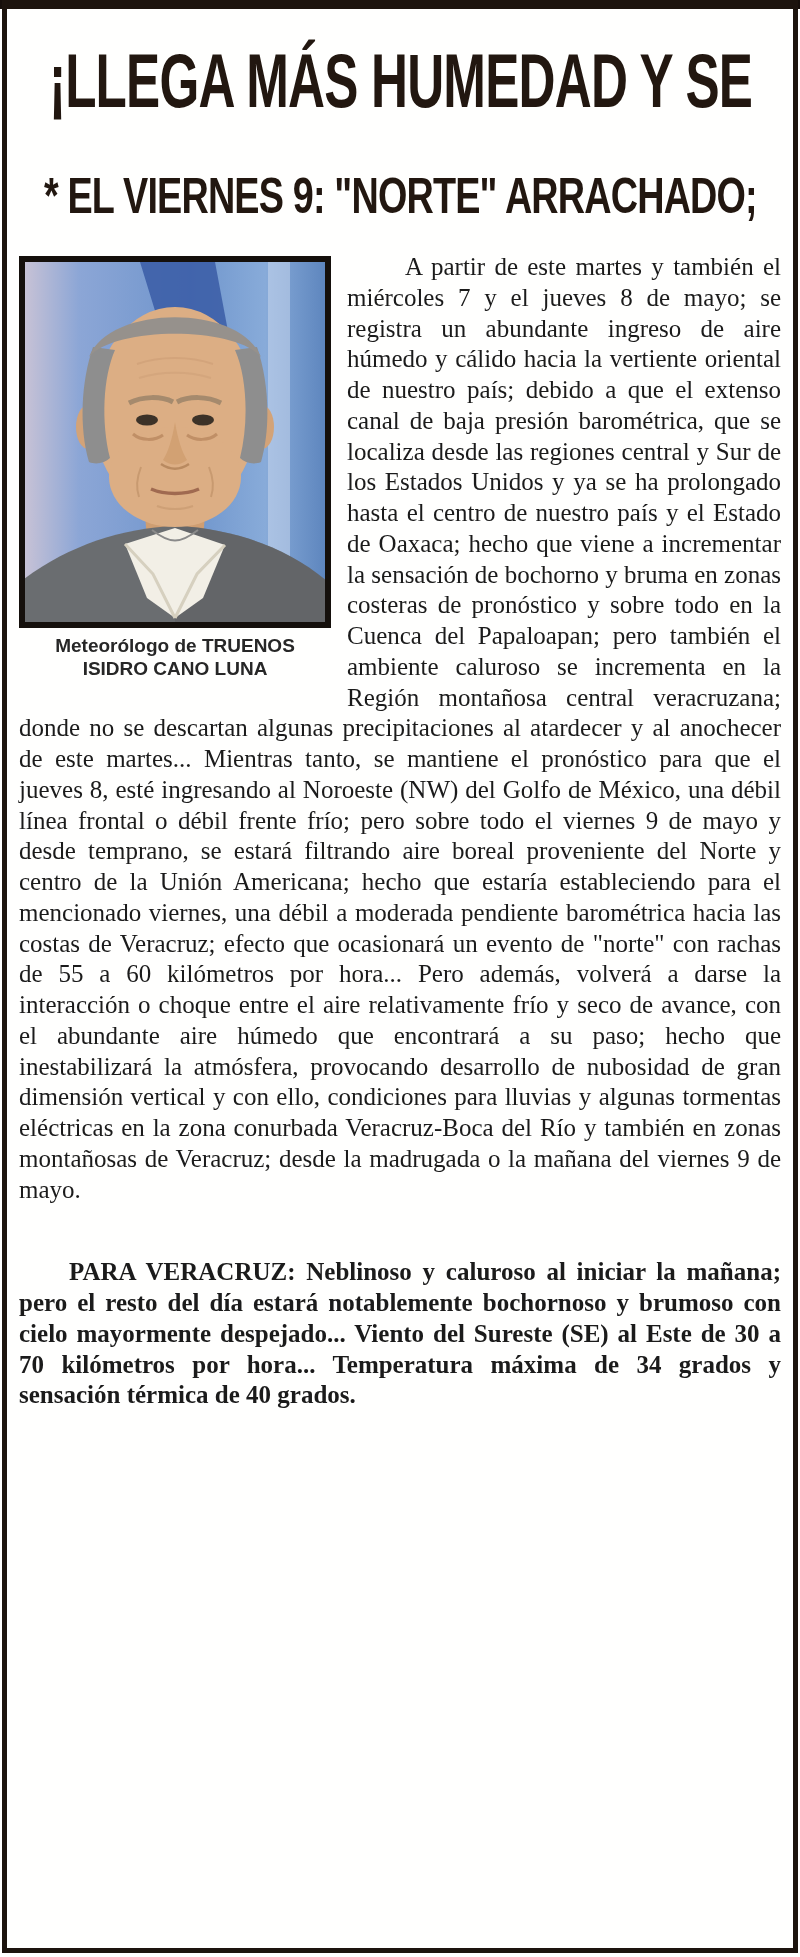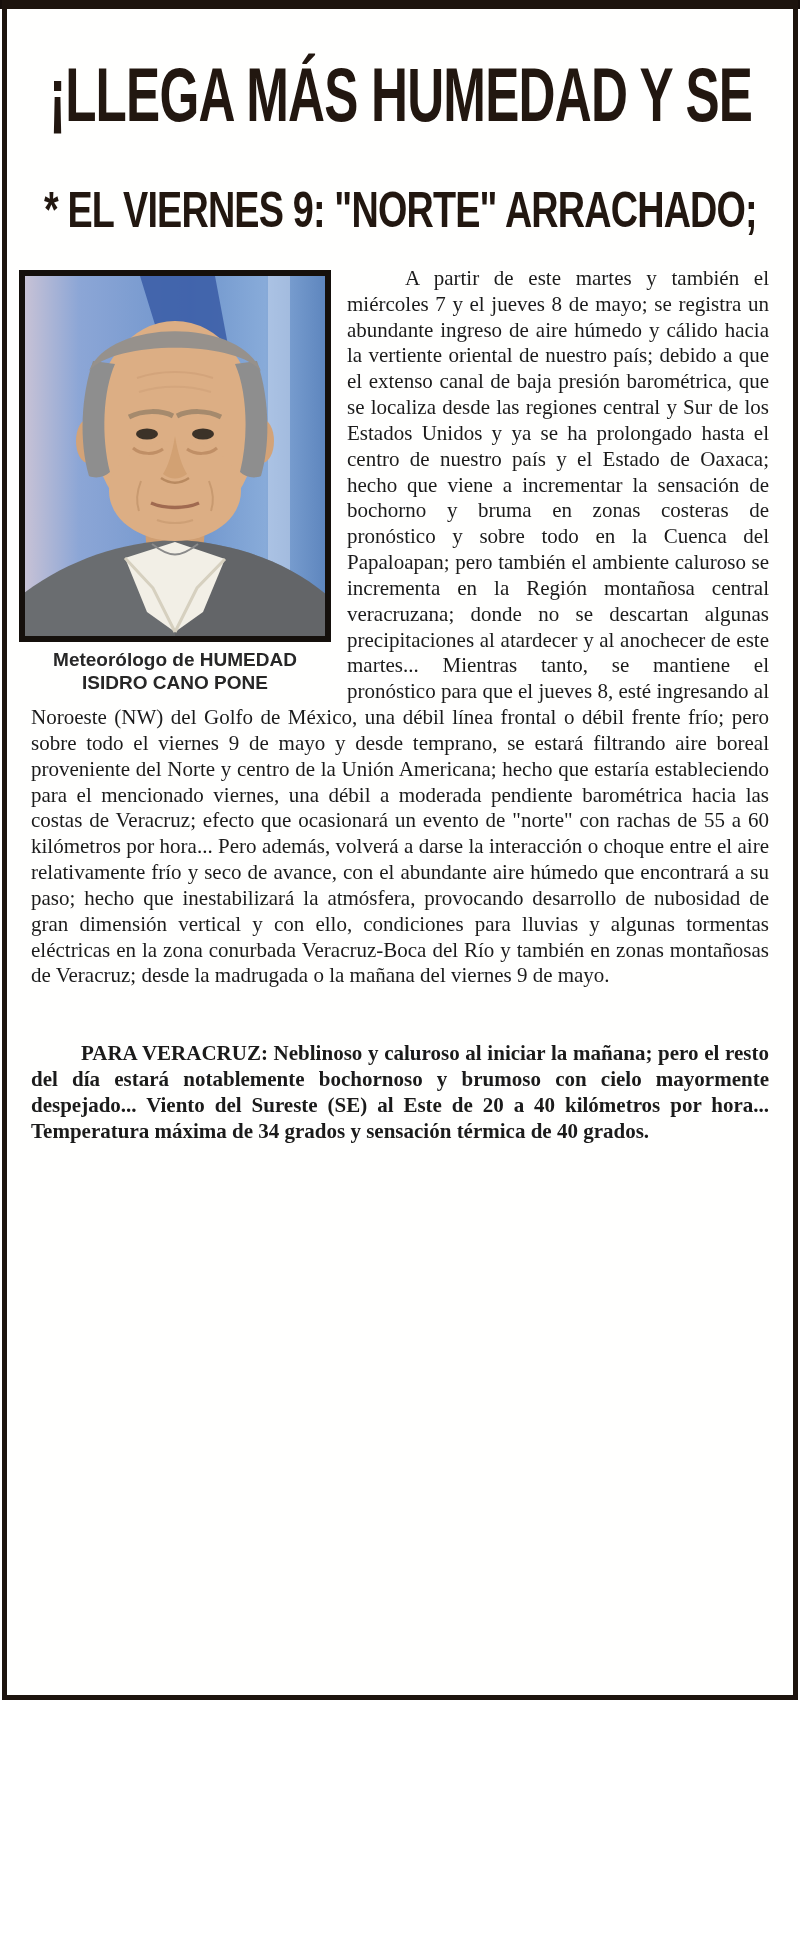--- a/index.html
+++ b/index.html
@@ -10,26 +10,26 @@
     font-family:"Liberation Serif", serif;
     overflow:hidden;
   }
   .topbar {
     position:absolute; top:0; left:0;
     width:800px; height:9px;
     background:#170f0b;
   }
   .frame {
     position:absolute; top:0; left:2px;
-    width:796px; height:1700px;
+    width:796px; height:1953px;
     box-sizing:border-box;
     border:5px solid #1d140e;
     border-top-width:9px;
     background:#fffffe;
-    padding:14px 12px;
+    padding:0 12px;
     overflow:hidden;
   }
 
   
   .headline-block { margin-top:34px; }
   .hl-line { display:flex; justify-content:center; align-items:center; height:76px; }
   .hl-text {
     flex:none; white-space:nowrap;
     font-family:"Liberation Sans", sans-serif;
     font-weight:900;
@@ -44,22 +44,22 @@
     font-family:"Liberation Sans", sans-serif;
     font-weight:900;
     font-size:45px; letter-spacing:-1px;
     color:#221710;
     transform:scale(0.84,1.10);
   }
 
   
   .article { margin-top:28px; color:#1b1b1b; }
   .article p {
-    margin:12px;
-    font-size:21px;
+    margin:0;
+    font-size:25px;
     line-height:1.23;
     text-align:justify;
   }
   .p-main { text-indent:58px; }
   .p-forecast { font-weight:bold; text-indent:50px; margin-top:52px !important; }
 
   
   .photo-float { float:left; width:312px; margin:4px 16px 8px 0; }
   .photo-frame {
     box-sizing:border-box;
@@ -153,24 +153,24 @@
           <path d="M136,202 C145,208 155,208 164,202" stroke="#b98a60" stroke-width="2.5" fill="none"></path>
 
           <path d="M116,205 C112,215 111,226 114,235" stroke="#c89a70" stroke-width="2" fill="none"></path>
           <path d="M184,205 C188,215 189,226 186,235" stroke="#c89a70" stroke-width="2" fill="none"></path>
 
           <path d="M126,227 C140,233 160,233 174,227" stroke="#a06a50" stroke-width="3.5" fill="none"></path>
           <path d="M132,244 C142,248 158,248 168,244" stroke="#c89a70" stroke-width="2" fill="none" opacity="0.7"></path>
         </svg>
       </div>
       <div class="photo-caption">
-        <div>Meteorólogo de HUMEDAD</div>
-        <div>ISIDRO CANO PONE</div>
+        <div>Meteorólogo de TRUENOS</div>
+        <div>ISIDRO CANO LUNA</div>
       </div>
     </div>
 
     <p class="p-main">A partir de este martes y también el miércoles 7 y el jueves 8 de mayo; se registra un abundante ingreso de aire húmedo y cálido hacia la vertiente oriental de nuestro país; debido a que el extenso canal de baja presión barométrica, que se localiza desde las regiones central y Sur de los Estados Unidos y ya se ha prolongado hasta el centro de nuestro país y el Estado de Oaxaca; hecho que viene a incrementar la sensación de bochorno y bruma en zonas costeras de pronóstico y sobre todo en la Cuenca del Papaloapan; pero también el ambiente caluroso se incrementa en la Región montañosa central veracruzana; donde no se descartan algunas precipitaciones al atardecer y al anochecer de este martes... Mientras tanto, se mantiene el pronóstico para que el jueves 8, esté ingresando al Noroeste (NW) del Golfo de México, una débil línea frontal o débil frente frío; pero sobre todo el viernes 9 de mayo y desde temprano, se estará filtrando aire boreal proveniente del Norte y centro de la Unión Americana; hecho que estaría estableciendo para el mencionado viernes, una débil a moderada pendiente barométrica hacia las costas de Veracruz; efecto que ocasionará un evento de "norte" con rachas de 55 a 60 kilómetros por hora... Pero además, volverá a darse la interacción o choque entre el aire relativamente frío y seco de avance, con el abundante aire húmedo que encontrará a su paso; hecho que inestabilizará la atmósfera, provocando desarrollo de nubosidad de gran dimensión vertical y con ello, condiciones para lluvias y algunas tormentas eléctricas en la zona conurbada Veracruz-Boca del Río y también en zonas montañosas de Veracruz; desde la madrugada o la mañana del viernes 9 de mayo.</p>
 
-    <p class="p-forecast">PARA VERACRUZ: Neblinoso y caluroso al iniciar la mañana; pero el resto del día estará notablemente bochornoso y brumoso con cielo mayormente despejado... Viento del Sureste (SE) al Este de 20 a 40 kilómetros por hora... Temperatura máxima de 34 grados y sensación térmica de 40 grados.</p>
+    <p class="p-forecast">PARA VERACRUZ: Neblinoso y caluroso al iniciar la mañana; pero el resto del día estará notablemente bochornoso y brumoso con cielo mayormente despejado... Viento del Sureste (SE) al Este de 30 a 70 kilómetros por hora... Temperatura máxima de 34 grados y sensación térmica de 40 grados.</p>
 
   </div>
 
 </div>
 
 </body></html>

